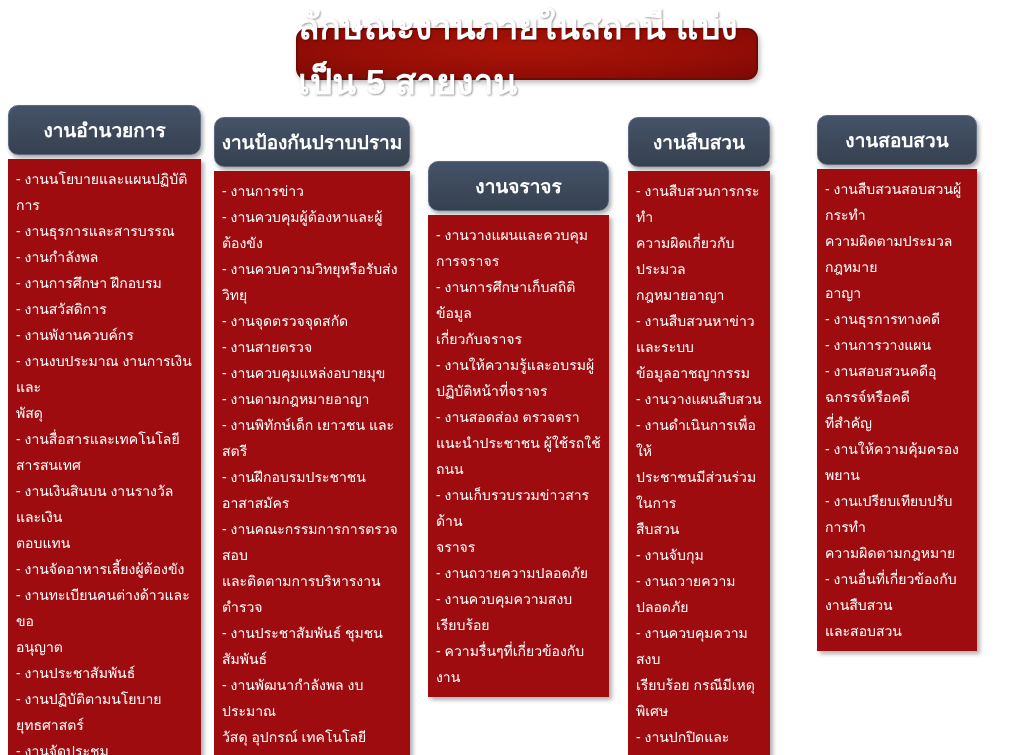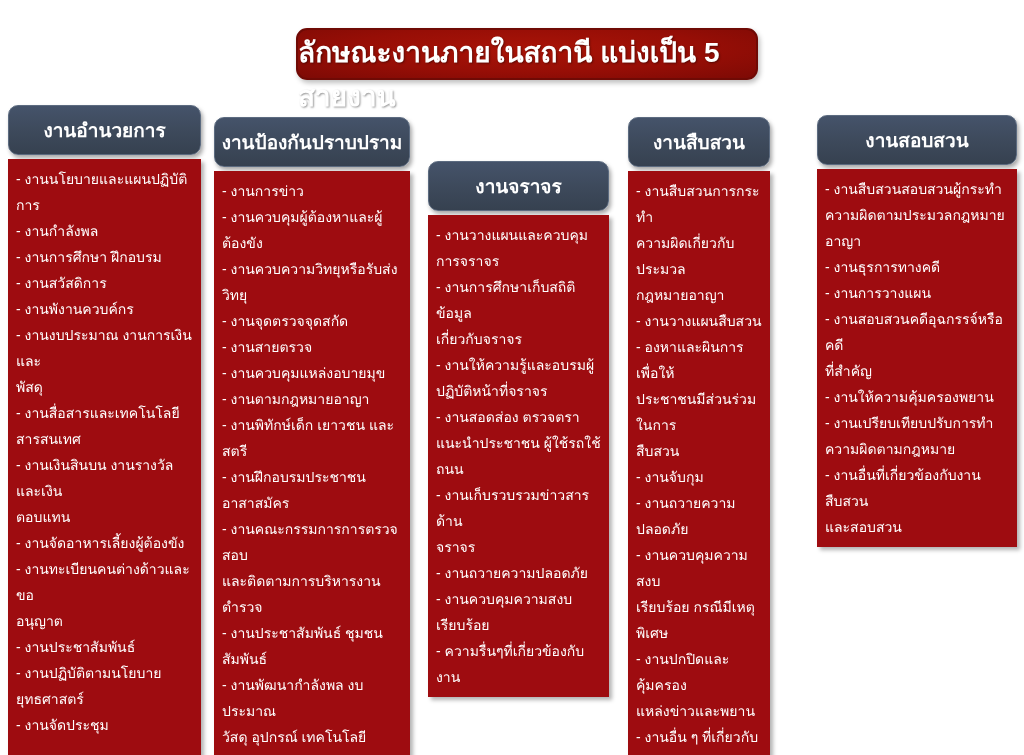--- a/index.html
+++ b/index.html
@@ -6,22 +6,22 @@
   #stage{
     position:relative;width:1024px;height:755px;overflow:hidden;
     background:#ffffff;
     font-family:"Liberation Sans","DejaVu Sans",sans-serif;
   }
   .title-banner{
     position:absolute;left:296px;top:28px;width:462px;height:52px;
     box-sizing:border-box;
     background:radial-gradient(ellipse at 50% 40%, #a91408 0%, #970e06 55%, #7d0a05 100%);
     border:2px solid #6f0a05;border-radius:11px;
-    color:#ffffff;font-size:28px;font-weight:bold;
-    display:flex;align-items:flex-start;justify-content:center;
+    color:#ffffff;font-size:35px;font-weight:bold;
+    display:flex;align-items:center;justify-content:center;
     text-shadow:1px 1px 2px rgba(0,0,0,0.4);
     box-shadow:2px 3px 5px rgba(0,0,0,0.25);
   }
   .col{position:absolute;}
   .col-header{
     box-sizing:border-box;width:100%;
     background:linear-gradient(180deg,#45536a 0%, #3c4859 60%, #364150 100%);
     border:1px solid #5c6b80;border-radius:10px;
     color:#ffffff;font-size:19px;font-weight:bold;text-align:center;
     padding:9px 2px;
@@ -32,40 +32,41 @@
     background:#9e0c10;
     color:#ffffff;font-size:14px;line-height:26px;
     padding:7px 8px;
     box-shadow:3px 3px 4px rgba(0,0,0,0.3);
   }
   .list-item{white-space:pre-line;}
   #col1{left:8px;  top:105px;width:193px;}
   #col2{left:214px;top:117px;width:196px;}
   #col3{left:428px;top:119px;width:181px;margin-top:42px;}
   #col4{left:628px;top:117px;width:142px;}
-  #col5{left:817px;top:115px;width:200px;border-radius:17px;}
+  #col5{left:817px;top:115px;width:160px;border-radius:17px;}
   #col1 .col-panel{height:603px;overflow:hidden;}
   #col2 .col-panel{min-height:582px;}
   #col3 .col-panel{min-height:374px;}
   #col4 .col-panel{min-height:441px;}
   #col5 .col-panel{min-height:334px;}
 </style>
 </head>
 <body>
 
 <div id="stage">
 
   <div class="title-banner">
     <span>ลักษณะงานภายในสถานี  แบ่งเป็น 5 สายงาน</span>
   </div>
 
   <div class="col" id="col1">
     <div class="col-header">งานอำนวยการ</div>
     <div class="col-panel">
         <div class="list-item">- งานนโยบายและแผนปฏิบัติการ</div>
+        <div class="list-item">- งานธุรการและสารบรรณ</div>
         <div class="list-item">- งานกำลังพล</div>
         <div class="list-item">- งานการศึกษา ฝึกอบรม</div>
         <div class="list-item">- งานสวัสดิการ</div>
         <div class="list-item">- งานพังานควบค์กร</div>
         <div class="list-item">- งานงบประมาณ งานการเงินและ
 พัสดุ</div>
         <div class="list-item">- งานสื่อสารและเทคโนโลยี
 สารสนเทศ</div>
         <div class="list-item">- งานเงินสินบน งานรางวัลและเงิน
 ตอบแทน</div>
@@ -120,22 +121,24 @@
         <div class="list-item">- ความรื่นๆที่เกี่ยวข้องกับงาน</div>
       </div>
   </div>
 
   <div class="col" id="col4">
     <div class="col-header">งานสืบสวน</div>
     <div class="col-panel">
         <div class="list-item">- งานสืบสวนการกระทำ
 ความผิดเกี่ยวกับประมวล
 กฎหมายอาญา</div>
+        <div class="list-item">- งานสืบสวนหาข่าวและระบบ
+ข้อมูลอาชญากรรม</div>
         <div class="list-item">- งานวางแผนสืบสวน</div>
-        <div class="list-item">- องหาและผินการเพื่อให้
+        <div class="list-item">- งานดำเนินการเพื่อให้
 ประชาชนมีส่วนร่วมในการ
 สืบสวน</div>
         <div class="list-item">- งานจับกุม</div>
         <div class="list-item">- งานถวายความปลอดภัย</div>
         <div class="list-item">- งานควบคุมความสงบ
 เรียบร้อย กรณีมีเหตุพิเศษ</div>
         <div class="list-item">- งานปกปิดและคุ้มครอง
 แหล่งข่าวและพยาน</div>
         <div class="list-item">- งานอื่น ๆ ที่เกี่ยวกับงาน
 สืบสวน</div>

